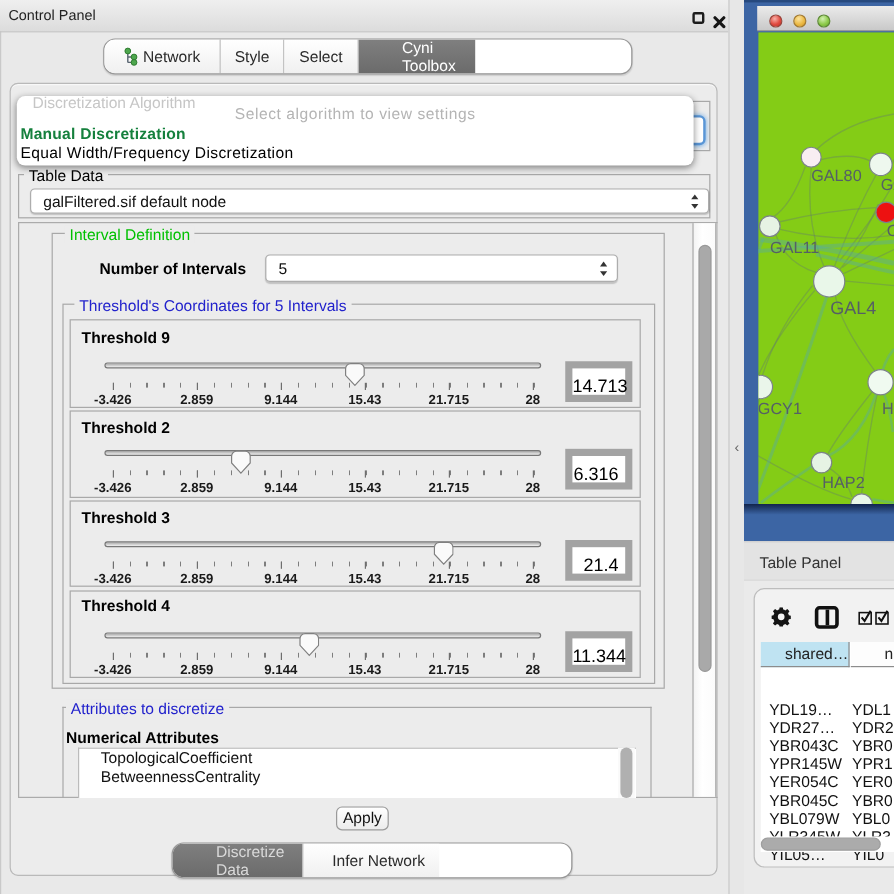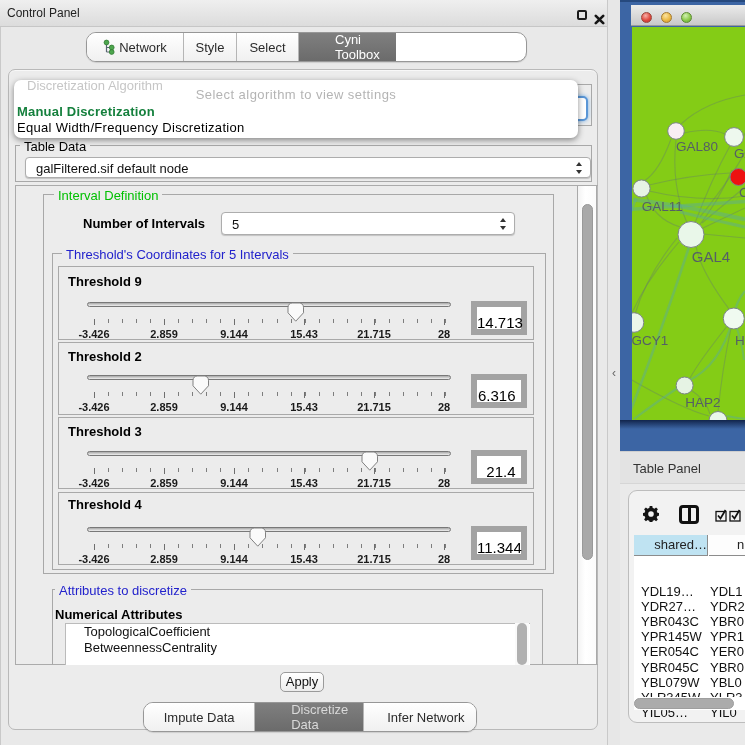--- a/index.html
+++ b/index.html
@@ -229,21 +229,20 @@
     <div>TopologicalCoefficient</div>
     <div>BetweennessCentrality</div>
   </div>
 <div class="abs" id="alscroll">
     <div class="abs" id="althumb"></div>
   </div>
 
 <div class="abs" id="applyBtn">Apply</div>
 
 <div class="abs tabrow" id="botTabs">
-  <div class="seg" style="width:112px;">Impute Data</div>
   <div class="seg sel" style="width:109px;color:#d9d9d9;">Discretize Data</div>
   <div class="seg" style="width:113px;padding-left:12px;">Infer Network</div>
 </div>
 
 <div class="abs" id="divider"></div>
 <div class="abs" style="left:612px;top:366px;font-size:12px;color:#666;">‹</div>
 <div class="abs" id="rblue"></div>
 <div class="abs" style="left:620px;top:0;width:125px;height:2px;background:#26497e;"></div>
 <div class="abs" id="nwtitle"></div>
 <div class="abs tl" style="left:641px;background:radial-gradient(circle at 40% 30%,#f7b0a8,#e04a40 55%,#c03028);border:1px solid #99453c;"></div>

